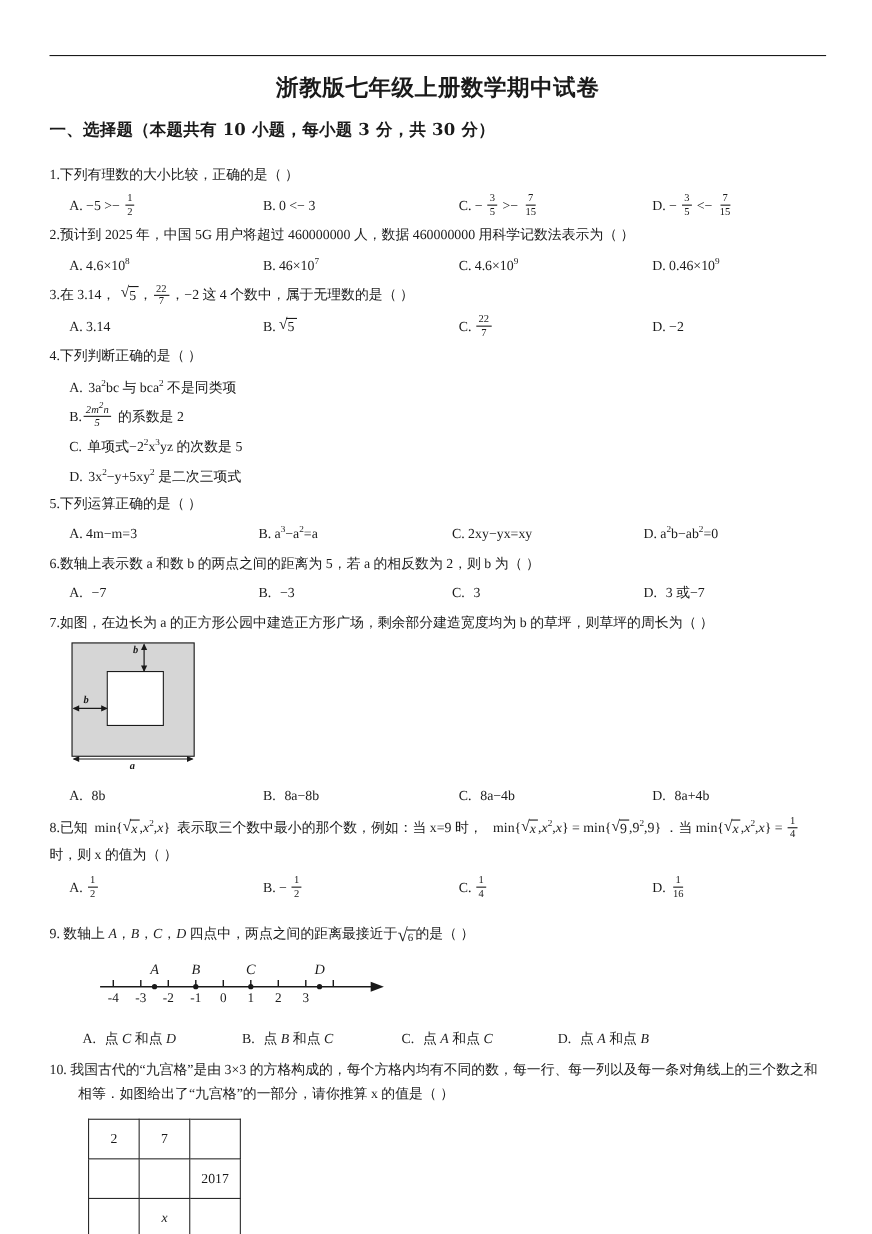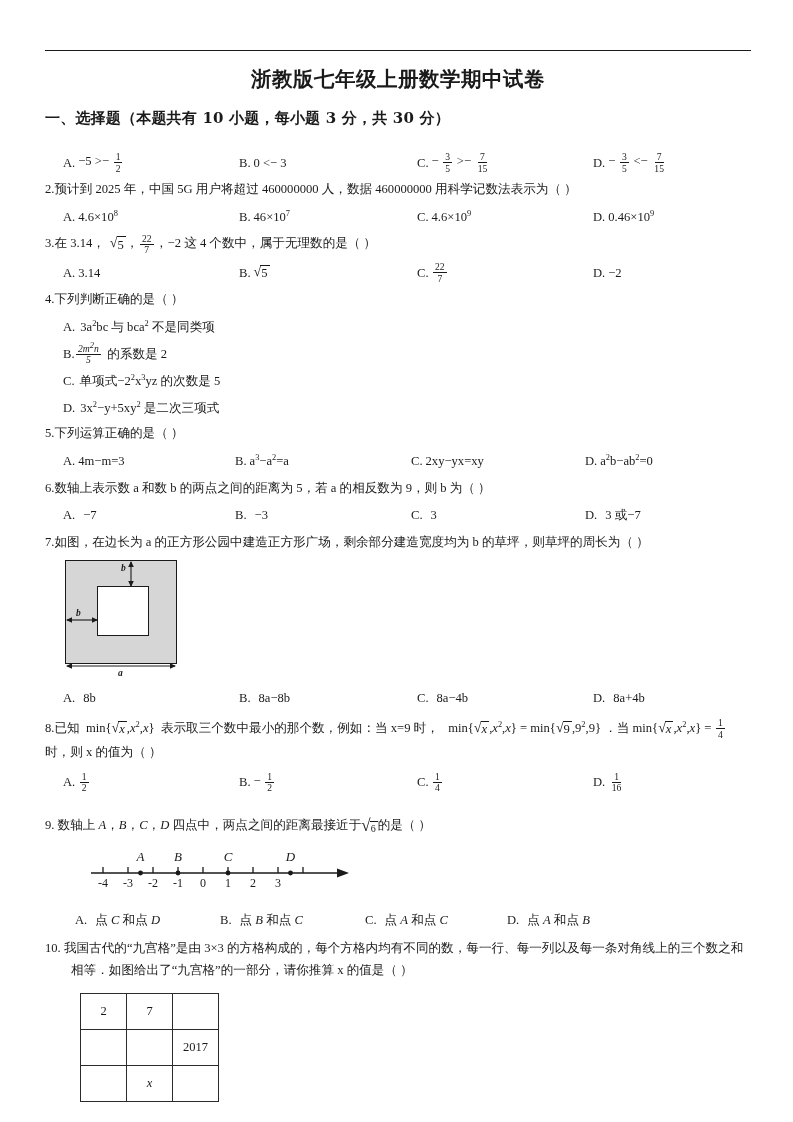--- a/index.html
+++ b/index.html
@@ -239,20 +239,23 @@
 
 <div class="page">
  <div class="content">
 
   <hr class="top-rule">
 
   <div class="doc-title">浙教版七年级上册数学期中试卷</div>
 
   <div class="section-heading">一、选择题（本题共有 10 小题，每小题 3 分，共 30 分）</div>
 
+  <div class="q-stem">
+    <span>1.</span><span>下列有理数的大小比较，正确的是（   ）</span>
+  </div>
   <div class="opt-row cols-a">
     <div class="opt opt-c1">
       <span class="lab">A.</span>
       <span class="nowrap">−5 &gt;− <span class="frac">
               <span class="num">1</span>
               <span class="den">2</span>
             </span></span>
     </div>
     <div class="opt opt-c2">
       <span class="lab">B.</span>
@@ -378,21 +381,21 @@
       <span class="lab">C.</span>
       <span class="nowrap">2xy−yx=xy</span>
     </div>
     <div class="opt opt-c4">
       <span class="lab">D.</span>
       <span class="nowrap">a<sup class="exp">2</sup>b−ab<sup class="exp">2</sup>=0</span>
     </div>
   </div>
 
   <div class="q-stem">
-    <span>6.</span><span>数轴上表示数 a 和数 b 的两点之间的距离为 5，若 a 的相反数为 9，则 b 为（   ）</span>
+    <span>6.</span><span>数轴上表示数 a 和数 b 的两点之间的距离为 5，若 a 的相反数为 2，则 b 为（   ）</span>
   </div>
   <div class="opt-row cols-b">
     <div class="opt opt-c1">
       <span class="lab">A.</span>
       <span class="nowrap sp-l">−7</span>
     </div>
     <div class="opt opt-c2">
       <span class="lab">B.</span>
       <span class="nowrap sp-l">−3</span>
     </div>

